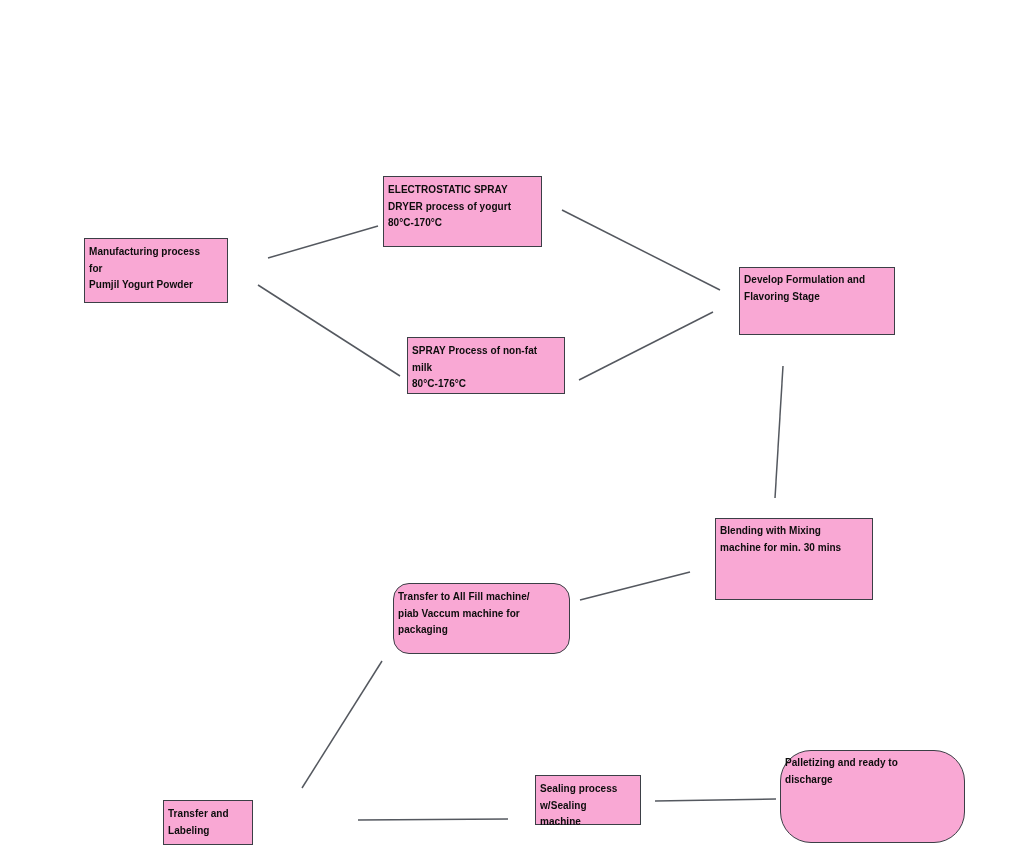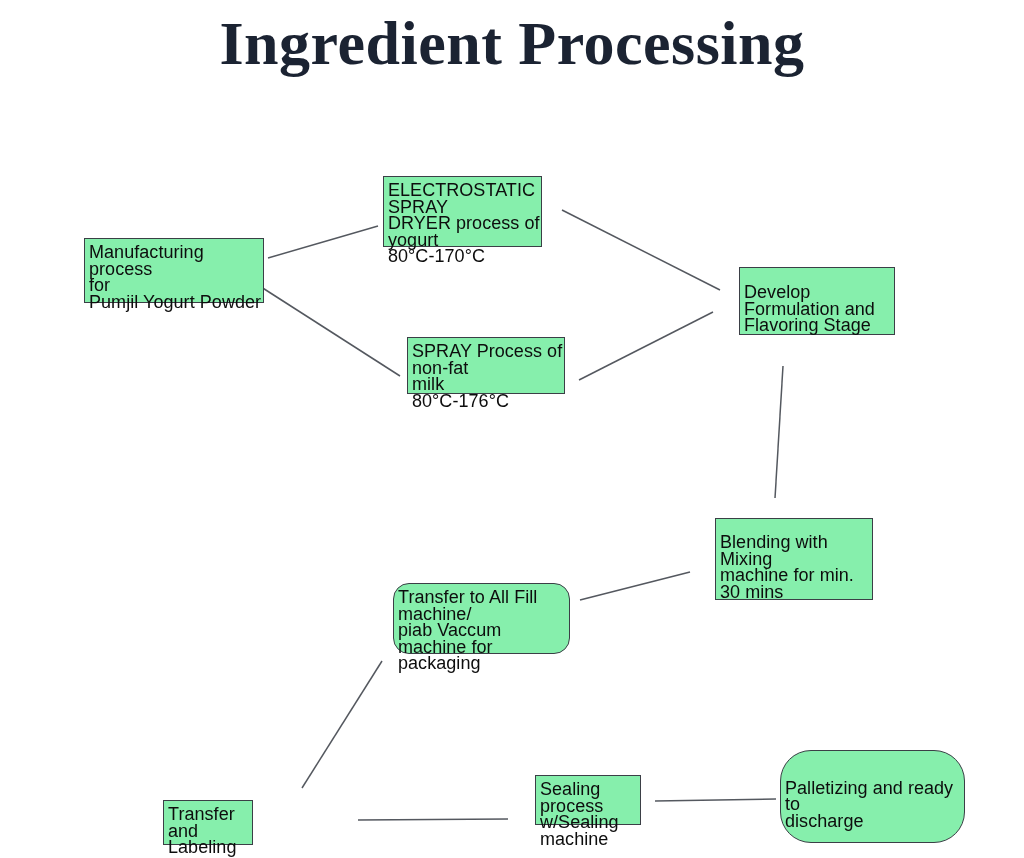--- a/index.html
+++ b/index.html
@@ -25,66 +25,65 @@
     font-family: "Liberation Serif", serif;
     font-size: 62px;
     font-weight: 700;
     letter-spacing: 0.5px;
     color: #1b2332;
     white-space: nowrap;
   }
   .node {
     position: absolute;
     box-sizing: border-box;
-    background: #86efac;
+    background: #f9a8d4;
     border: 1.6px solid #3b3f46;
     color: #0d0d0d;
-    font-size: 18px;
+    font-size: 10px;
     line-height: 16.5px;
     padding: 5px 0 0 4px;
     white-space: pre-line;
     letter-spacing: 0.05px;
+    font-weight: bold;
   }
   .node.vcenter {
     display: flex;
-    align-items: center;
-    padding-top: 16px;
+    padding-top: 4px;
   }
   .node.vcenter > span { display: block; width: 100%; }
   #edges {
     position: absolute;
     left: 0;
     top: 0;
     width: 1024px;
     height: 858px;
     pointer-events: none;
   }
   #edges line { stroke: #54585f; stroke-width: 1.5; }
 </style>
 </head>
 <body>
 
 <div id="page">
 
-  <div id="title">Ingredient Processing</div>
 
   <svg id="edges" viewBox="0 0 1024 858" xmlns="http://www.w3.org/2000/svg">
       <line x1="268" y1="258" x2="378" y2="226"></line>
       <line x1="258" y1="285" x2="400" y2="376"></line>
       <line x1="562" y1="210" x2="720" y2="290"></line>
       <line x1="579" y1="380" x2="713" y2="312"></line>
       <line x1="783" y1="366" x2="775" y2="498"></line>
       <line x1="690" y1="572" x2="580" y2="600"></line>
       <line x1="382" y1="661" x2="302" y2="788"></line>
       <line x1="358" y1="820" x2="508" y2="819"></line>
       <line x1="655" y1="801" x2="776" y2="799"></line>
     </svg>
 
   <div id="nodes">
-      <div class="node" style="left: 84px; top: 238px; width: 180px; height: 65px;"><span>Manufacturing process
+      <div class="node" style="left: 84px; top: 238px; width: 144px; height: 65px;"><span>Manufacturing process
      for
 Pumjil Yogurt Powder</span></div>
       <div class="node" style="left: 383px; top: 176px; width: 159px; height: 71px;"><span>ELECTROSTATIC SPRAY
 DRYER process of yogurt
 80°C-170°C</span></div>
       <div class="node" style="left: 407px; top: 337px; width: 158px; height: 57px;"><span>SPRAY Process of non-fat
 milk
 80°C-176°C</span></div>
       <div class="node vcenter" style="left: 739px; top: 267px; width: 156px; height: 68px;"><span>Develop Formulation and
 Flavoring Stage</span></div>

